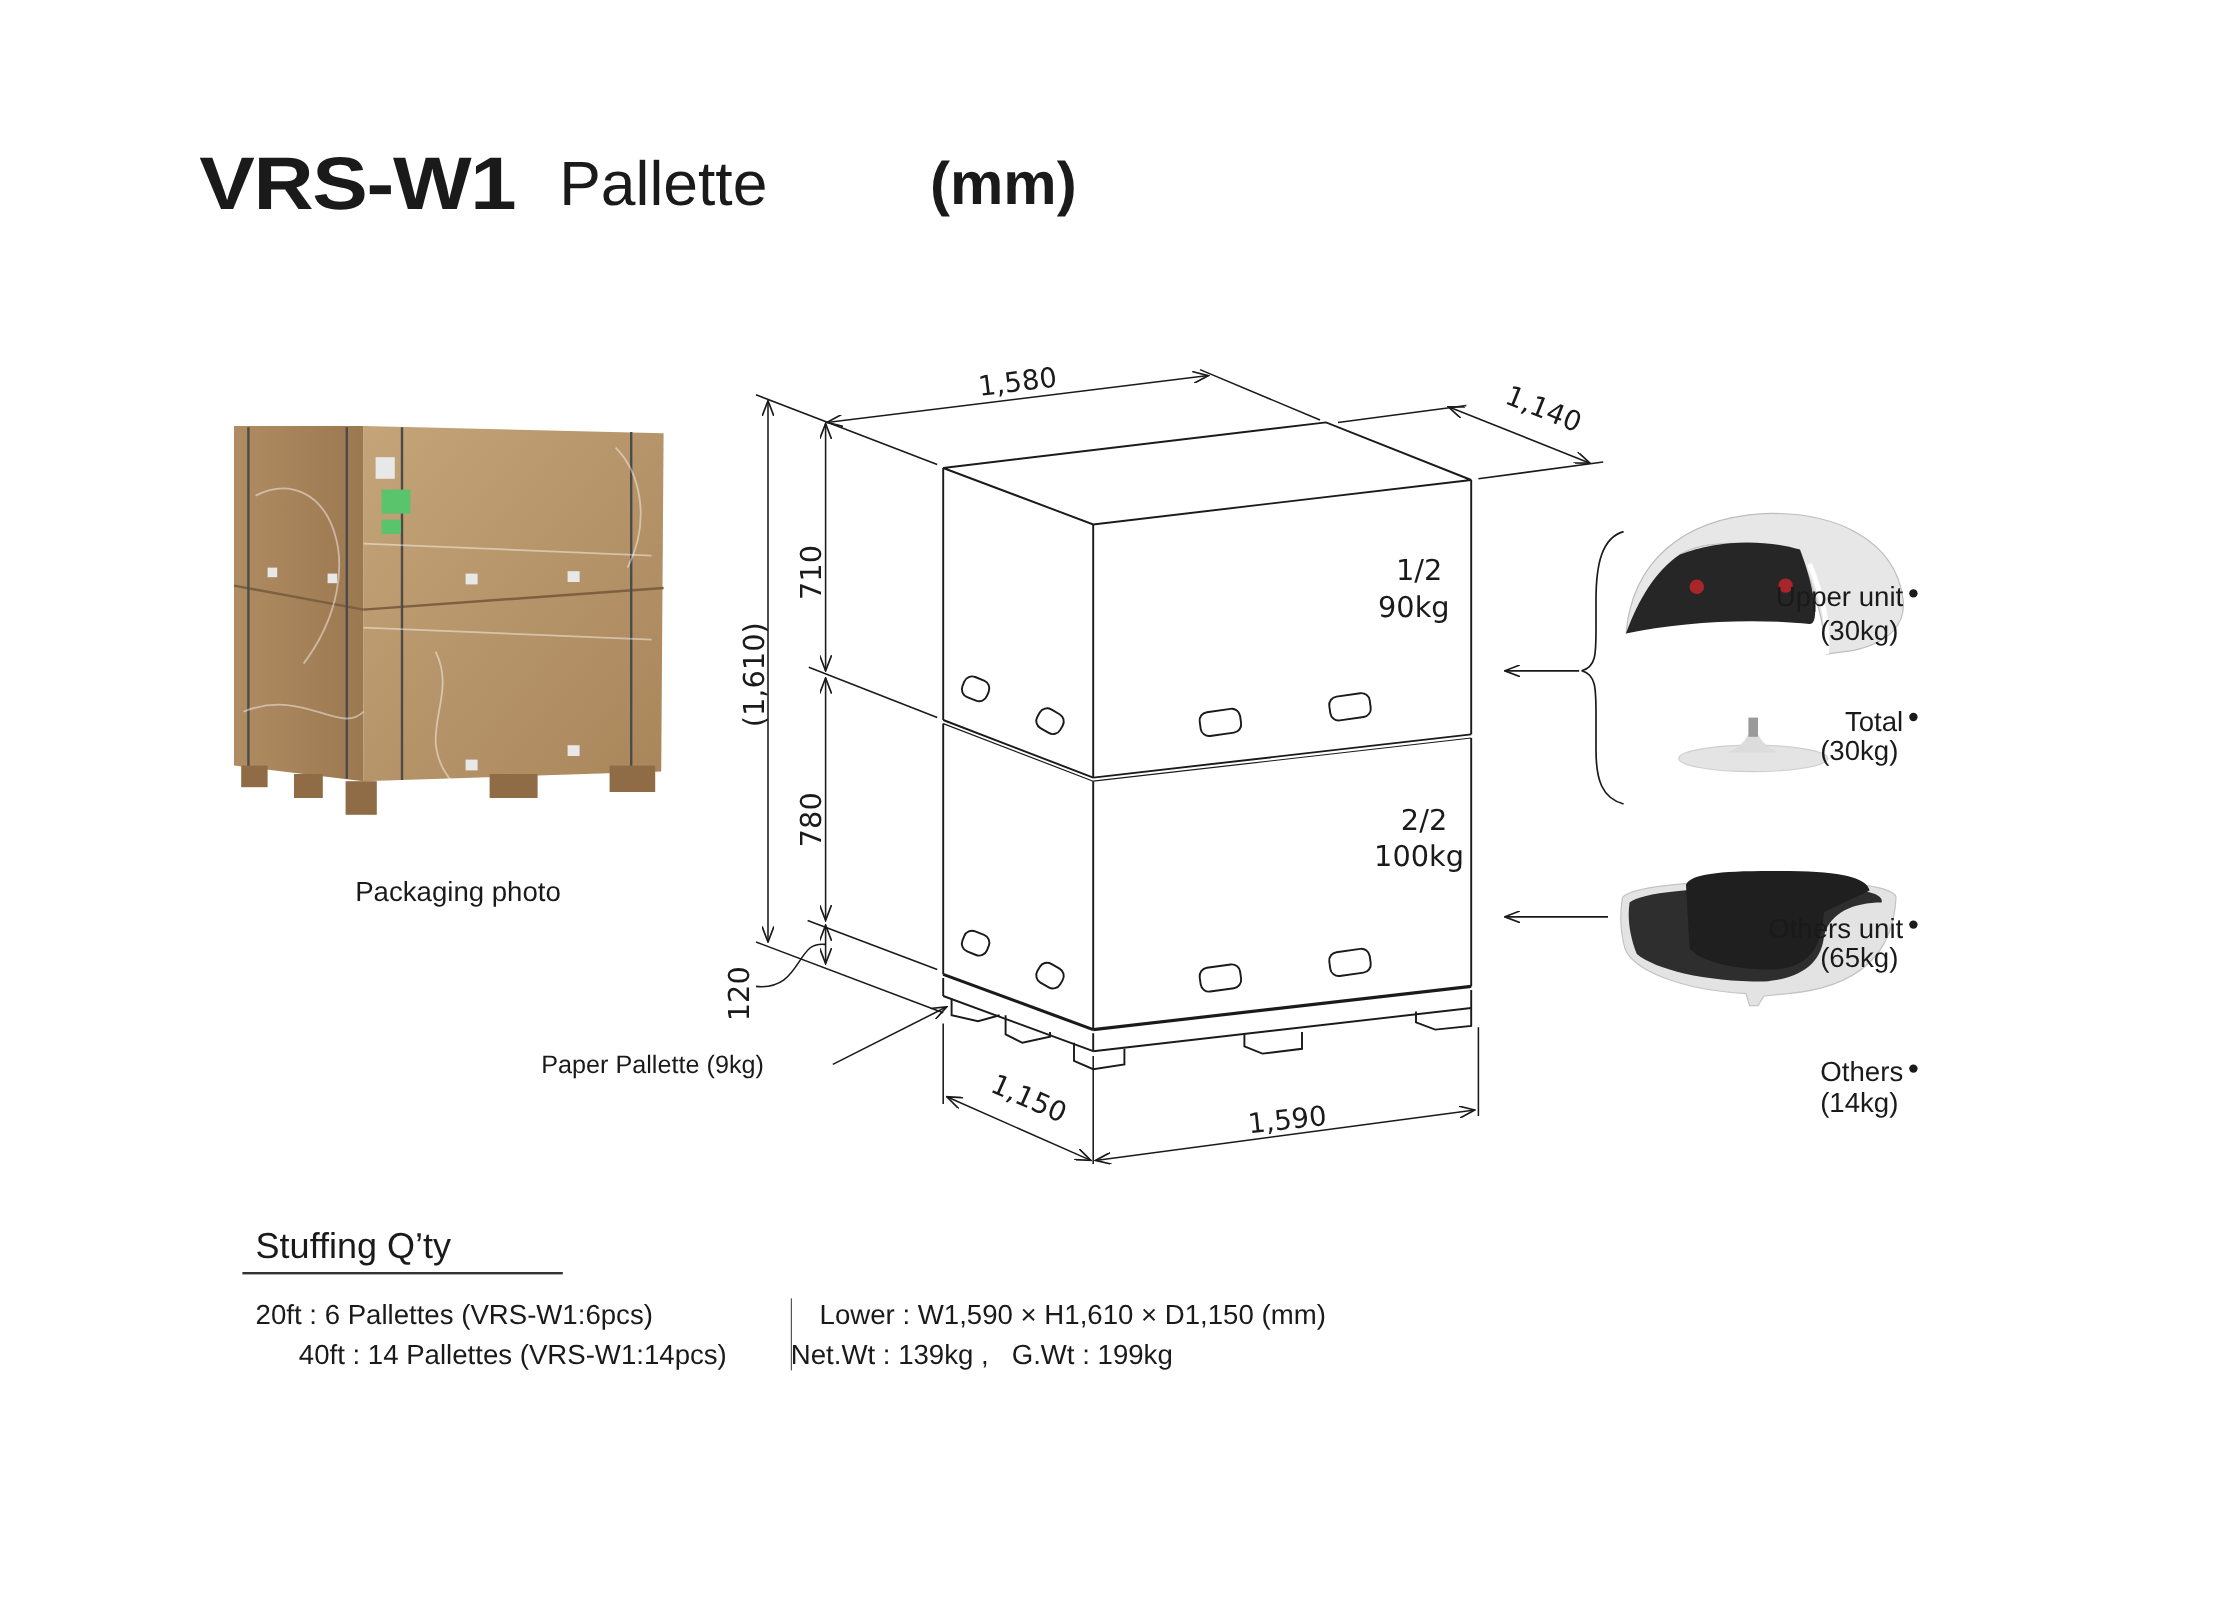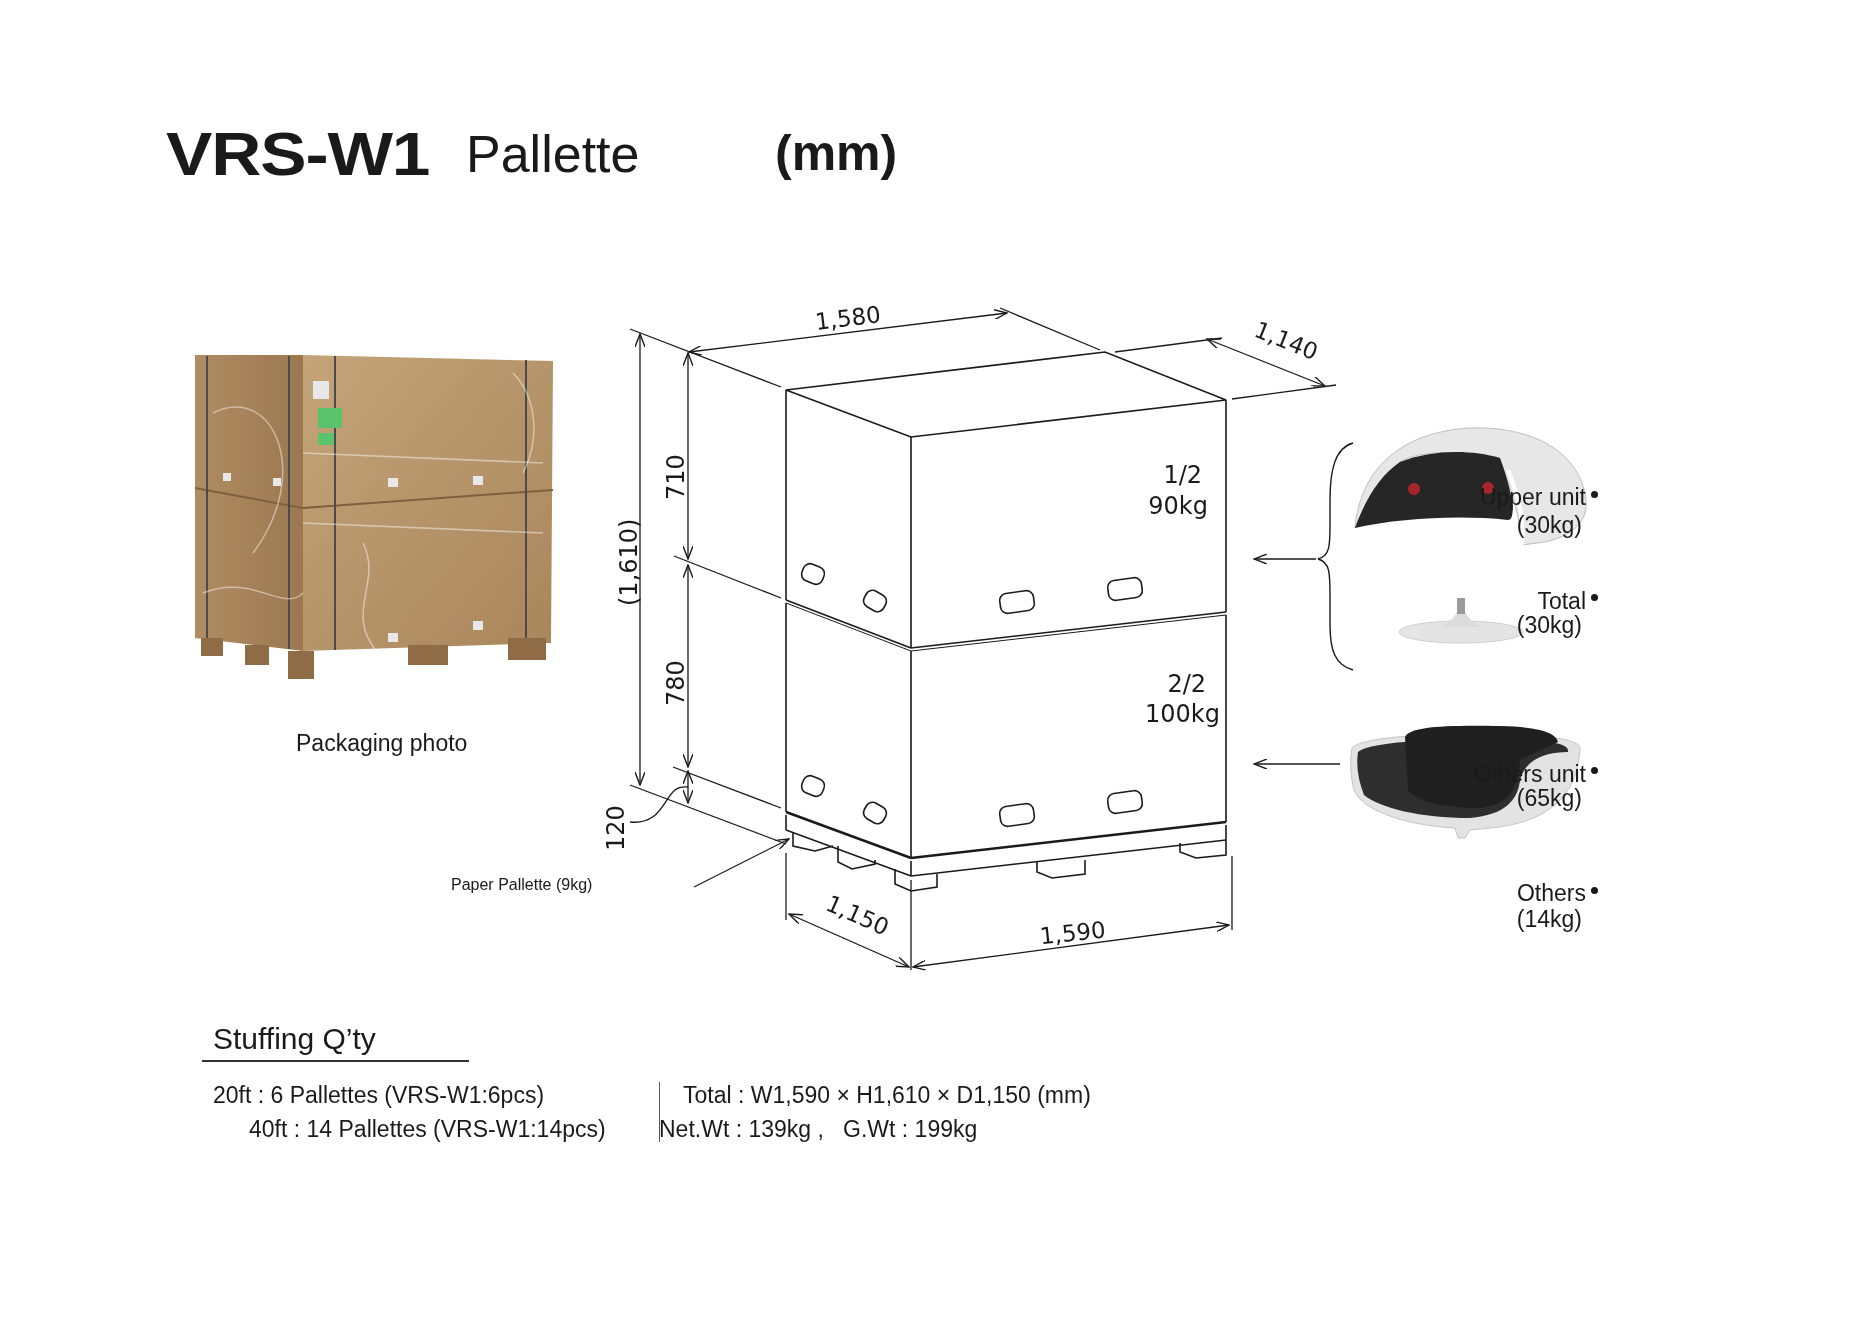--- a/index.html
+++ b/index.html
@@ -194,21 +194,21 @@
 <span class="abs" style="left:1591px; top:594px; width:7px; height:7px; border-radius:50%; background:#1a1a1a;"></span>
 
 <div class="abs lbl" style="right:268px; top:761px;">Others unit</div>
 <div class="abs lbl" style="right:272px; top:785px;">(65kg)</div>
 <span class="abs" style="left:1591px; top:767px; width:7px; height:7px; border-radius:50%; background:#1a1a1a;"></span>
 
 <div class="abs lbl" style="right:268px; top:880px;">Others</div>
 <div class="abs lbl" style="right:272px; top:906px;">(14kg)</div>
 <span class="abs" style="left:1591px; top:887px; width:7px; height:7px; border-radius:50%; background:#1a1a1a;"></span>
 
-<div class="abs" style="left:451px; top:876px; font-size:16px;">Paper Pallette (9kg)</div>
+<div class="abs" style="left:451px; top:876px; font-size:21px;">Paper Pallette (9kg)</div>
 
 <div class="abs stuff-title">Stuffing Q’ty</div>
 <div class="abs stuff-line"></div>
 <div class="abs stuff-row" style="left:213px; top:1082px;">20ft : 6 Pallettes (VRS-W1:6pcs)</div>
 <div class="abs stuff-row" style="left:213px; top:1116px;margin-left:36px;">40ft : 14 Pallettes (VRS-W1:14pcs)</div>
 <div class="abs divider"></div>
-<div class="abs stuff-row" style="left:683px; top:1082px;">Total : W1,590 × H1,610 × D1,150 (mm)</div>
+<div class="abs stuff-row" style="left:683px; top:1082px;">Lower : W1,590 × H1,610 × D1,150 (mm)</div>
 <div class="abs stuff-row" style="left:659px; top:1116px; white-space:pre;text-align:right;">Net.Wt : 139kg ,   G.Wt : 199kg</div>
 
 </body></html>

